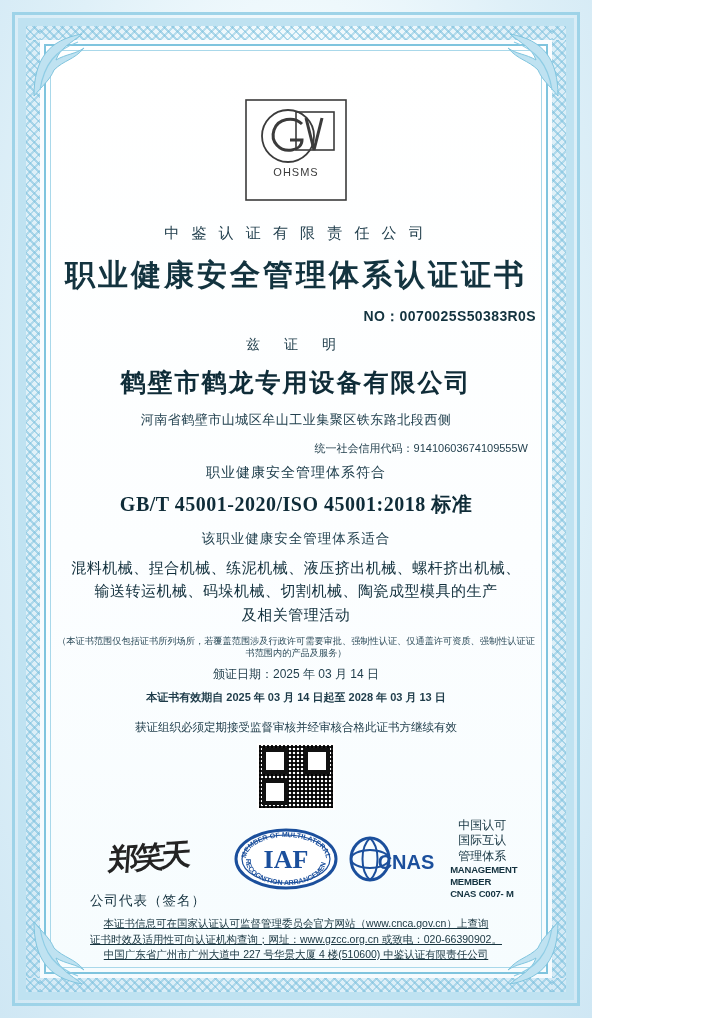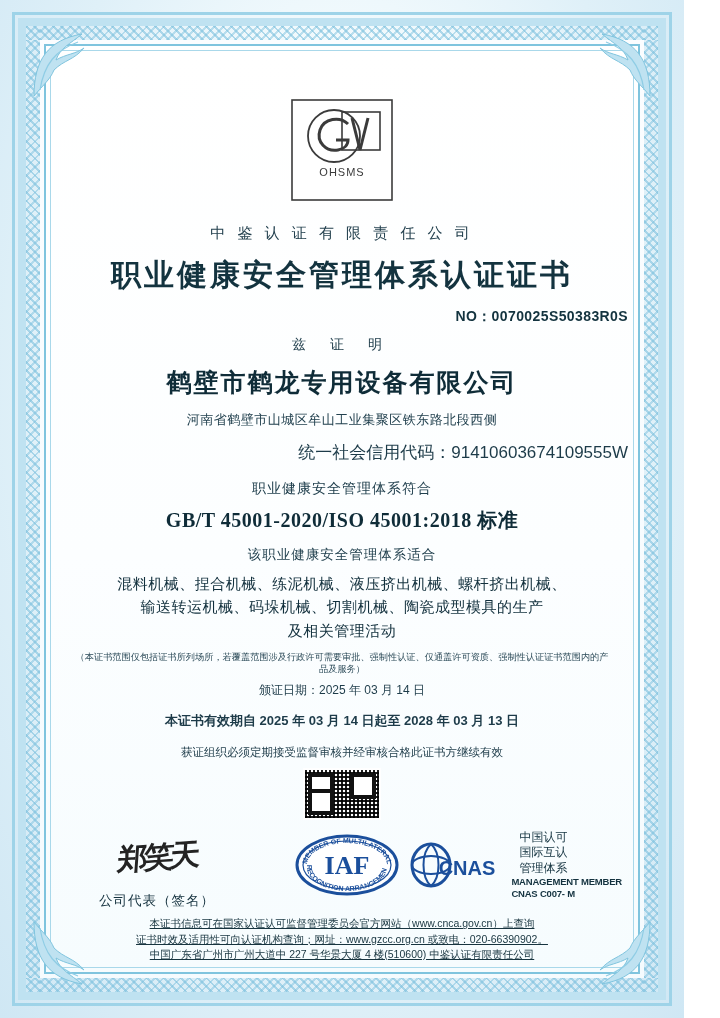--- a/index.html
+++ b/index.html
@@ -8,21 +8,21 @@
     background: #ffffff;
   }
   body {
     width: 720px;
     height: 1018px;
     font-family: "Liberation Sans", sans-serif;
     overflow: hidden;
   }
   .certificate {
     position: relative;
-    width: 684px;
+    width: 592px;
     height: 1018px;
     background:
       radial-gradient(ellipse at 50% 38%, #ffffff 0%, #f2fafd 38%, #dff0f8 66%, #cfe7f4 100%);
     box-sizing: border-box;
     overflow: hidden;
   }
   
   .frame-outer {
     position: absolute;
     left: 12px; top: 12px; right: 12px; bottom: 12px;
@@ -131,26 +131,27 @@
     color: #0f2c38;
   }
   .address {
     margin-top: 12px;
     font-size: 13px;
     letter-spacing: 0.5px;
     color: #22414f;
   }
   .credit-code {
     margin-top: 12px;
-    font-size: 17px;
+    font-size: 11px;
     color: #1d3b49;
     align-self: flex-end;
+    margin-right: 8px;
   }
   .conform-line {
-    margin-top: 16px;
+    margin-top: 8px;
     font-size: 14px;
     letter-spacing: 1px;
     color: #22414f;
   }
   .standard {
     margin-top: 9px;
     font-size: 20px;
     font-weight: bold;
     letter-spacing: 0.5px;
     color: #0f2c38;
@@ -177,22 +178,22 @@
     color: #2b4a58;
     max-width: 540px;
     line-height: 1.3;
   }
   .date-line {
     margin-top: 6px;
     font-size: 12px;
     color: #1d3b49;
   }
   .validity {
-    margin-top: 13px;
-    font-size: 13px;
+    margin-top: 7px;
+    font-size: 11px;
     font-weight: bold;
     color: #1d3b49;
   }
   .surveil {
     margin-top: 15px;
     font-size: 11.5px;
     color: #1d3b49;
   }
   
   .qr {

